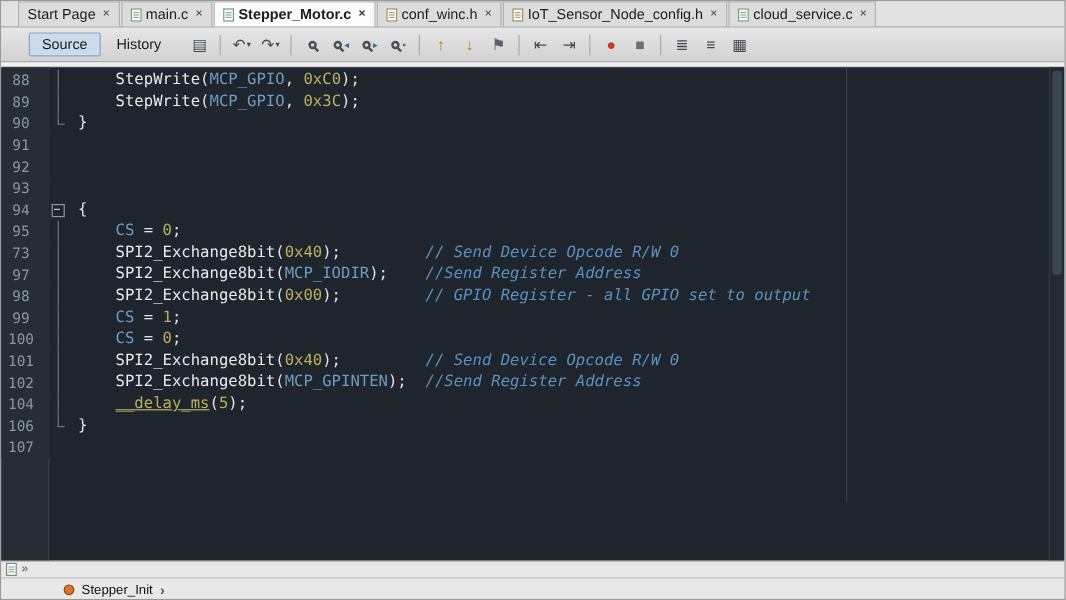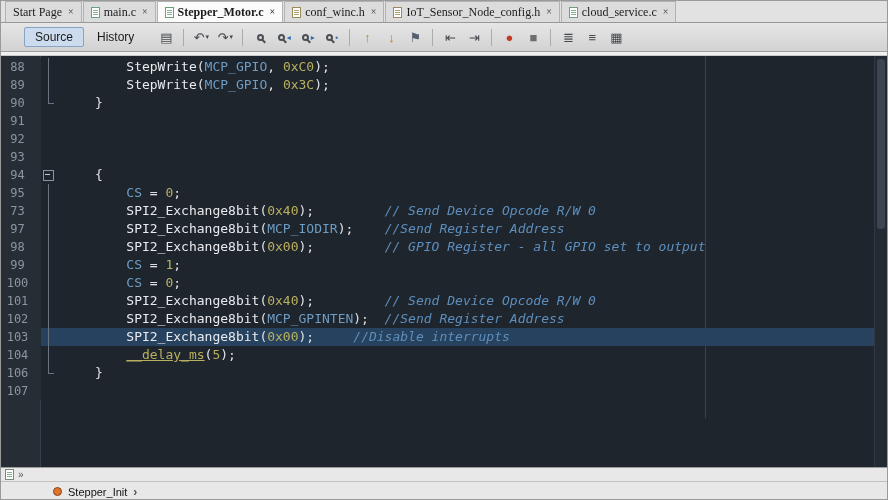--- a/index.html
+++ b/index.html
@@ -1,20 +1,20 @@
 <!DOCTYPE html>
 <html style="--editor-bg: #1f252d; --gutter-bg: #262d35; --current-line: #27425e; --plain: #dfe2e6; --kw: #cf8e36; --cst: #6d9cc4; --num: #b9b05f; --cmt: #5d8fbe; --accent: #e0732c;"><head>
 <meta charset="utf-8">
 <style>
   * { margin:0; padding:0; box-sizing:border-box; }
   body { background:#fff; font-family:"Liberation Sans", sans-serif; }
   .app { width:888px; height:500px; overflow:hidden; background:#e4e4e4; border:1px solid #9a9a9a; }
 
   
-  .tabbar { height:22px; background:#e2e2e2; border-bottom:1px solid #989898; display:flex; align-items:stretch; padding-left:4px;font-family:Liberation Serif, serif; }
+  .tabbar { height:22px; background:#e2e2e2; border-bottom:1px solid #989898; display:flex; align-items:stretch; padding-left:14px; }
   .tab { display:flex; align-items:center; padding:0 7px; background:#dcdcdc; border:1px solid #b2b2b2; border-bottom:none; margin-right:1px; font-size:12px; color:#1c1c1c; white-space:nowrap; cursor:default; }
   .tab.active { background:#fbfbfb; font-weight:bold; }
   .file-ico { width:9px; height:11px; background:#ffffff; border:1px solid #6f9f7a; margin-right:4px; position:relative; flex:0 0 auto; }
   .file-ico::after { content:""; position:absolute; left:1px; top:2px; right:1px; height:1px; background:#86b08e; box-shadow:0 2px 0 #86b08e, 0 4px 0 #86b08e; }
   .file-ico.h-file { border-color:#9a8a5a; }
   .file-ico.h-file::after { background:#b0a070; box-shadow:0 2px 0 #b0a070, 0 4px 0 #b0a070; }
   .tab-close { margin-left:6px; color:#3a3a3a; font-size:10px; line-height:10px; cursor:pointer; }
 
   
   .toolbar { height:29px; background:linear-gradient(#e6e6e6,#d2d2d2); border-bottom:1px solid #9f9f9f; display:flex; align-items:center; padding:0 23px; gap:2px; }
@@ -36,21 +36,21 @@
   .margin-guide { position:absolute; left:704px; top:0; height:362px; width:1px; background:#3a434d; }
   #code-lines { position:relative; padding-top:2px; }
   .code-row { display:flex; height:18px; line-height:18px; position:relative; }
   .code-row.current { background:var(--current-line,#27425e); }
   .ln { width:40px; flex:0 0 40px; text-align:center; padding-right:7px; color:#8b96a1; background:var(--gutter-bg,#262d35); font-size:12px; line-height:18px; position:relative; z-index:2; }
   .fold { width:16px; flex:0 0 16px; position:relative; }
   .fold.cont::before { content:""; position:absolute; left:7px; top:0; bottom:0; width:1px; background:#6a7480; }
   .fold.end::before { content:""; position:absolute; left:7px; top:0; height:9px; width:5px; border-left:1px solid #6a7480; border-bottom:1px solid #6a7480; }
   .fold.box::before { content:""; position:absolute; left:2px; top:4px; width:9px; height:9px; border:1px solid #8a94a0; background:var(--editor-bg,#1f252d); }
   .fold.box::after { content:""; position:absolute; left:4px; top:8px; width:5px; height:1px; background:#c0c8d0; }
-  .code { white-space:pre; padding-left:8px; color:var(--plain,#dfe2e6);margin-left:30px; }
+  .code { white-space:pre; padding-left:8px; color:var(--plain,#dfe2e6); }
   .s-pln { color:var(--plain,#dfe2e6); }
   .s-kw  { color:var(--kw,#cf8e36); }
   .s-fn  { color:#e8eaed; }
   .s-fnb { color:#f2f4f6; font-weight:bold; }
   .s-cst { color:var(--cst,#6d9cc4); }
   .s-num { color:var(--num,#b9b05f); }
   .s-cmt { color:var(--cmt,#5d8fbe); font-style:italic; }
   .s-mac { color:var(--num,#b9b05f); text-decoration:underline; }
   .vscroll { position:absolute; right:0; top:0; bottom:0; width:13px; background:#232a32; border-left:1px solid #313944; z-index:3; }
   .vthumb { position:absolute; top:3px; left:2px; right:2px; height:170px; background:#3b4652; border-radius:3px; }
@@ -242,25 +242,20 @@
         <div class="code-row">
           <span class="ln">101</span>
           <span class="fold cont"></span>
           <span class="code"><span class="s-pln">    </span><span class="s-fn">SPI2_Exchange8bit</span><span class="s-pln">(</span><span class="s-num">0x40</span><span class="s-pln">);</span><span class="s-pln">         </span><span class="s-cmt">// Send Device Opcode R/W 0</span></span>
         </div>
         <div class="code-row">
           <span class="ln">102</span>
           <span class="fold cont"></span>
           <span class="code"><span class="s-pln">    </span><span class="s-fn">SPI2_Exchange8bit</span><span class="s-pln">(</span><span class="s-cst">MCP_GPINTEN</span><span class="s-pln">);</span><span class="s-pln">  </span><span class="s-cmt">//Send Register Address</span></span>
         </div>
-        <div class="code-row current">
-          <span class="ln">103</span>
-          <span class="fold cont"></span>
-          <span class="code"><span class="s-pln">    </span><span class="s-fn">SPI2_Exchange8bit</span><span class="s-pln">(</span><span class="s-num">0x00</span><span class="s-pln">);</span><span class="s-pln">     </span><span class="s-cmt">//Disable interrupts</span></span>
-        </div>
         <div class="code-row">
           <span class="ln">104</span>
           <span class="fold cont"></span>
           <span class="code"><span class="s-pln">    </span><span class="s-mac">__delay_ms</span><span class="s-pln">(</span><span class="s-num">5</span><span class="s-pln">);</span></span>
         </div>
         <div class="code-row">
           <span class="ln">106</span>
           <span class="fold end"></span>
           <span class="code"><span class="s-pln">}</span></span>
         </div>

